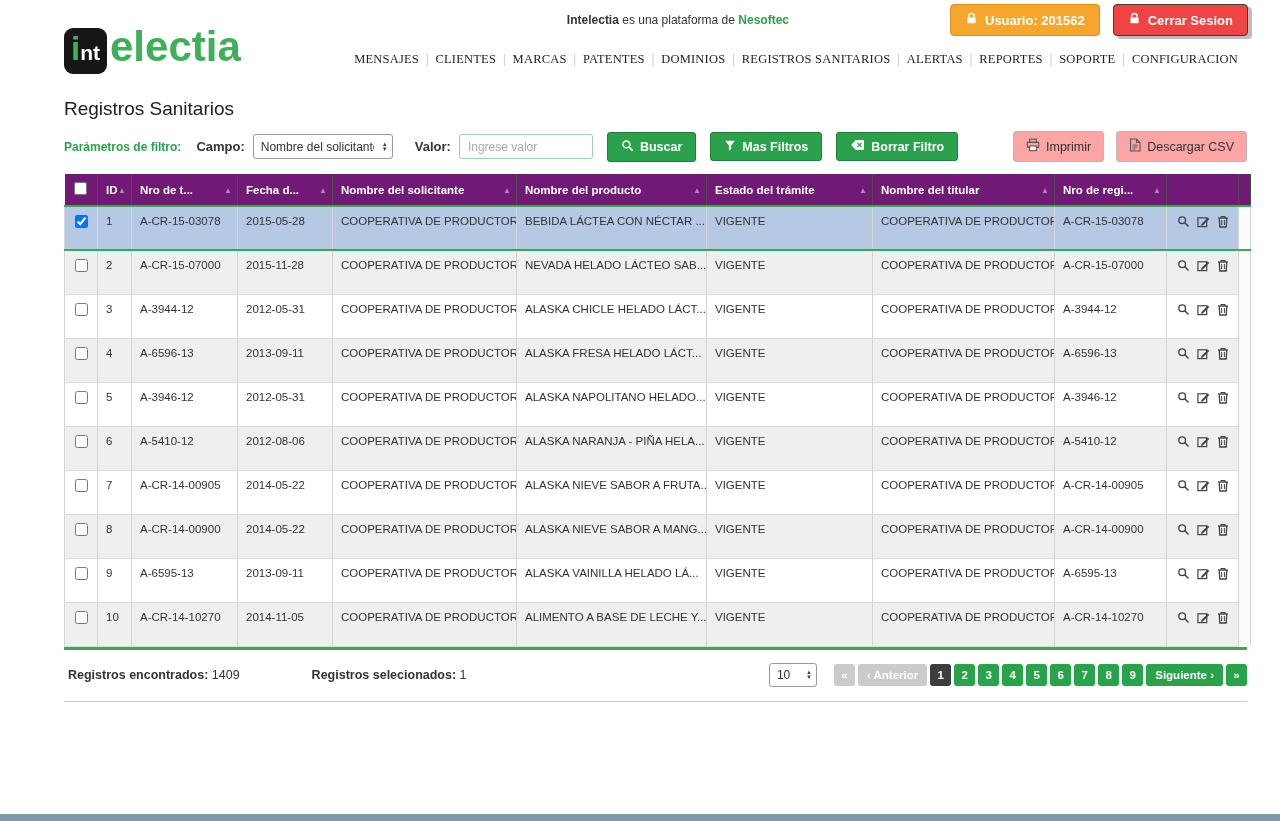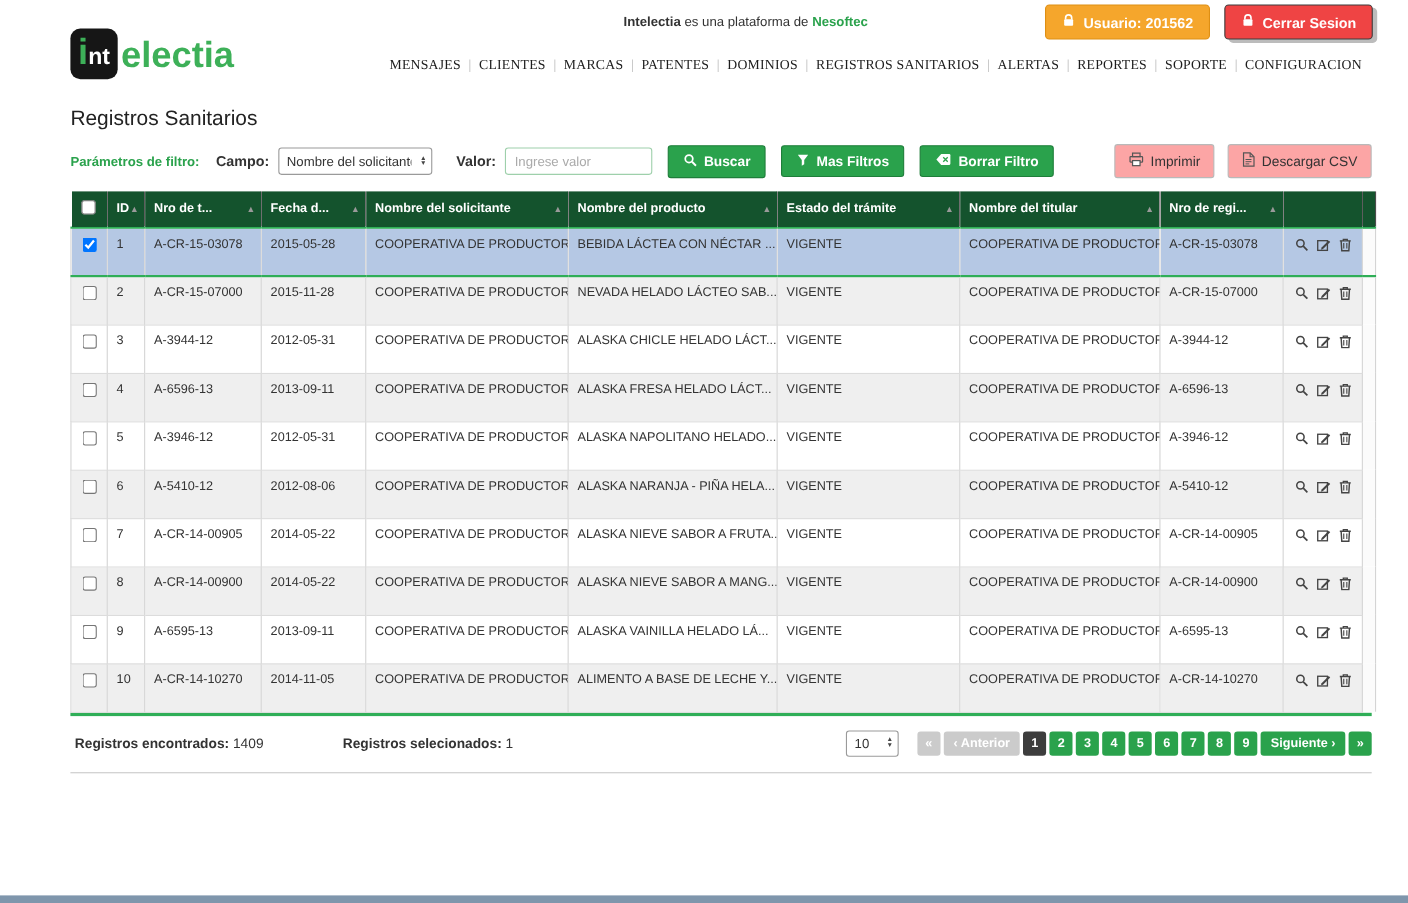--- a/index.html
+++ b/index.html
@@ -34,21 +34,21 @@
   .header-row {
     position: relative;
     height: 38px;
     display: flex; align-items: center; justify-content: flex-end;
     padding-right: 35px;
   }
   .logo { position: absolute; left: 64px; top: -14px; display: flex; align-items: flex-end; cursor: pointer; }
   .logo-box { background: #161616; border-radius: 9px; padding: 4px 7px 9px 7px; display: inline-block; line-height: 1; }
   .logo-i { color: #3db058; font-size: 33px; font-weight: bold; }
   .logo-nt { color: #ffffff; font-size: 21px; font-weight: bold; }
-  .logo-rest { color: #3db058; font-size: 33px; font-weight: bold; margin-left: 3px; line-height: 1; padding-bottom: 6px; }
+  .logo-rest { color: #3db058; font-size: 42px; font-weight: bold; margin-left: 3px; line-height: 1; padding-bottom: 6px; }
   .main-nav { font-family: "Liberation Serif", serif; font-size: 12.5px; color: #1d1d1d; white-space: nowrap; }
   .nav-item { color: #1d1d1d; text-decoration: none; padding: 0 7px; cursor: pointer; letter-spacing: 0.2px; }
   .nav-sep { color: #b5b5b5; }
   
   .content { margin: 0 33px 0 64px; }
   .page-title { font-size: 19px; font-weight: 400; color: #222; margin: 20px 0 11px 0; }
   
   .filter-bar { display: flex; align-items: center; }
   .params-label { color: #2aa24c; font-weight: bold; font-size: 12px; margin-right: 15px; }
   .field-label, .value-label { font-weight: bold; font-size: 13px; color: #333; }
@@ -83,21 +83,21 @@
     background: #fca5a5; border: 1px solid #b9b9b9; border-radius: 3px;
     color: #333; font-family: "Liberation Sans", sans-serif; font-size: 12.5px;
     padding: 6px 12px; cursor: pointer; white-space: nowrap;
   }
   .btn-light + .btn-light { margin-left: 12px; }
   .spacer { flex: 1; }
   
   .table-wrap { margin-top: 12px; border-bottom: 3px solid #2fae57; }
   table { width: 100%; border-collapse: collapse; table-layout: fixed; }
   thead th {
-    background: #14532d; color: #fff; font-size: 11.5px; font-weight: bold;
+    background: #701a75; color: #fff; font-size: 11.5px; font-weight: bold;
     text-align: left; padding: 8px 16px 8px 8px; position: relative;
     border-right: 1px solid #4c4c4c; white-space: nowrap; overflow: hidden; cursor: pointer;
   }
   thead th.c-check { text-align: center; padding: 8px 2px; }
   .sort { position: absolute; right: 5px; top: 50%; transform: translateY(-50%); font-size: 8px; color: #9a9a9a; }
   tbody td {
     font-size: 11.5px; color: #333; padding: 8px; height: 44px; vertical-align: top;
     border-bottom: 1px solid #dcdcdc; border-right: 1px solid #d4d4d4;
     white-space: nowrap; overflow: hidden; background: #fff;
   }

